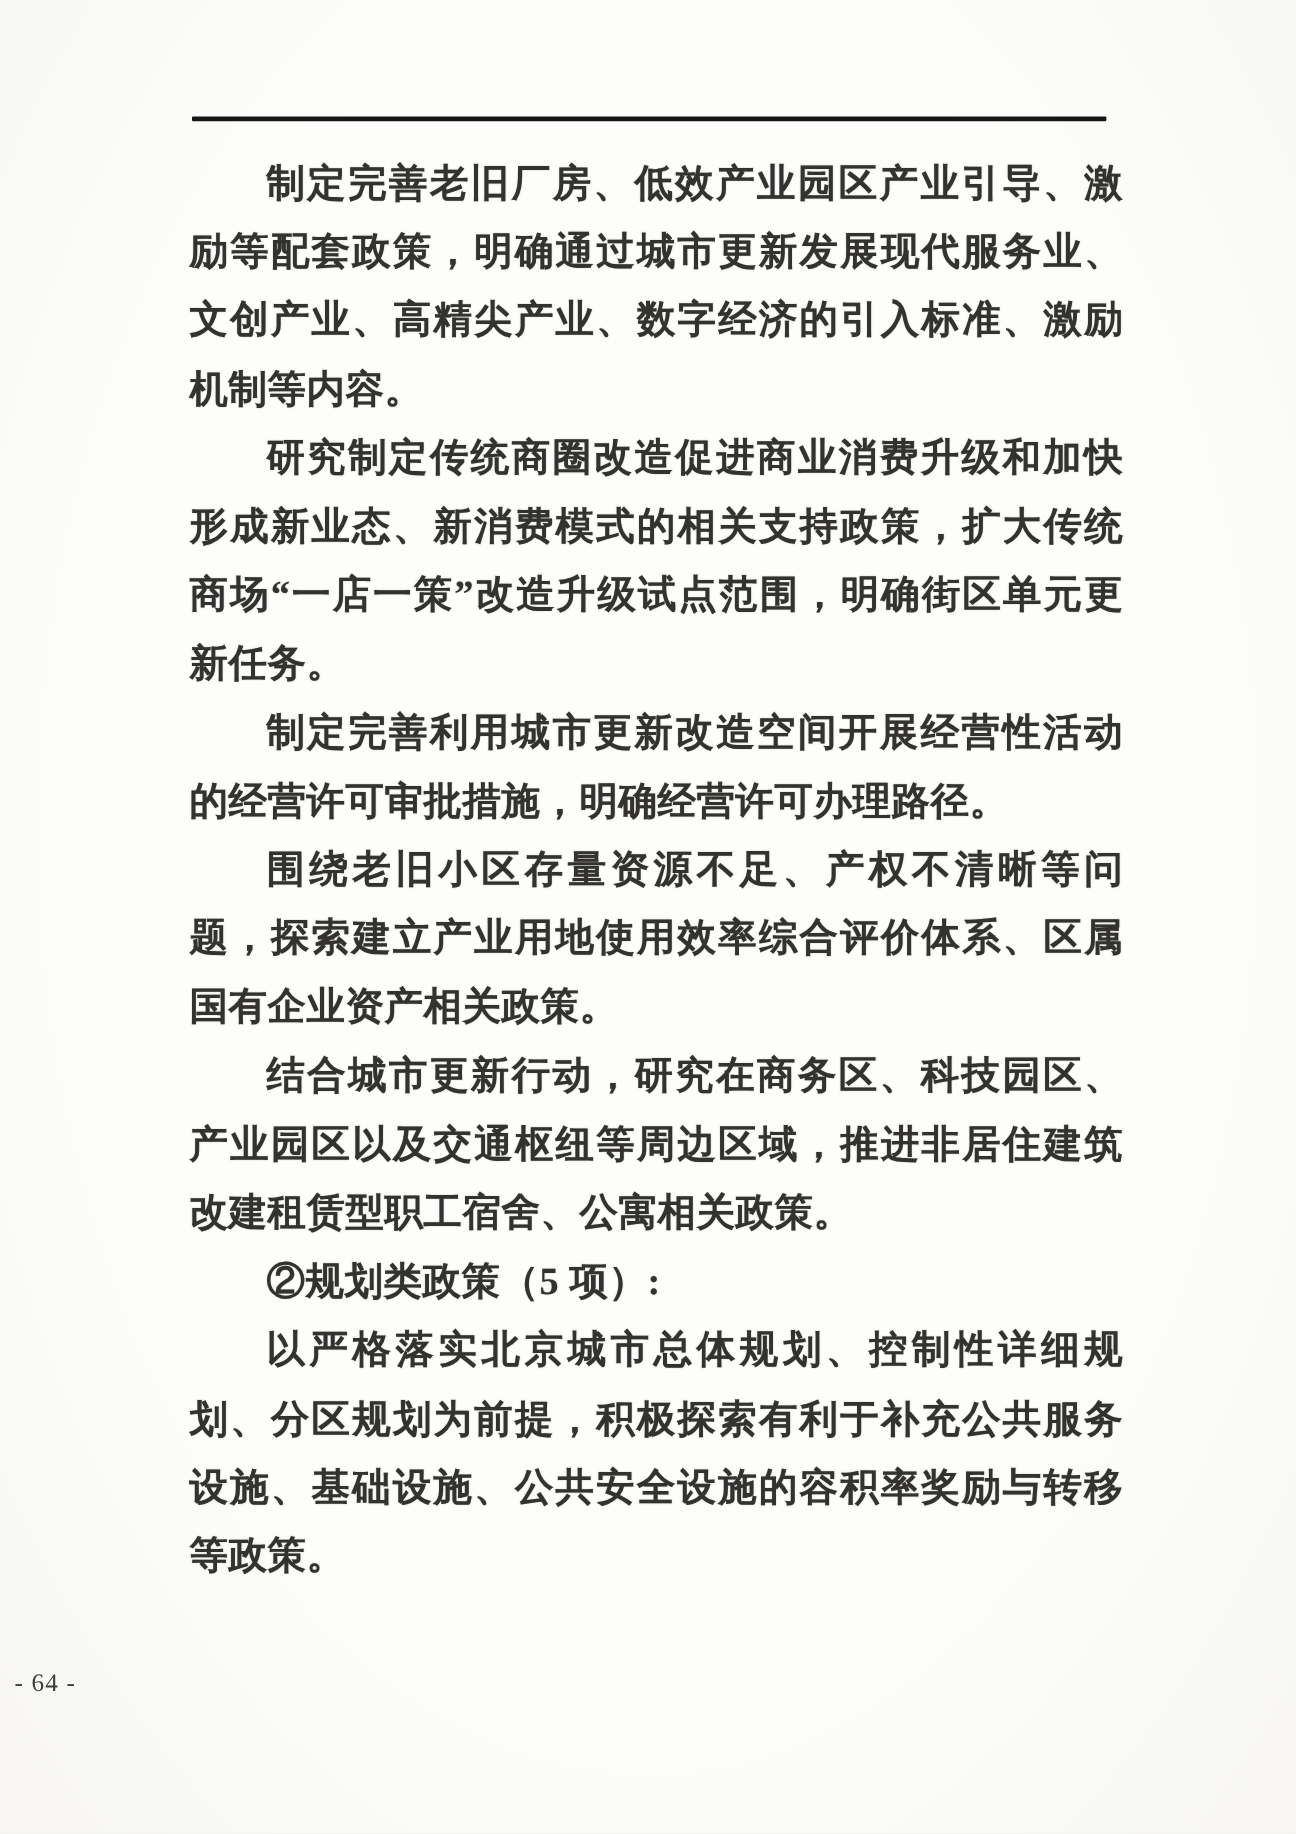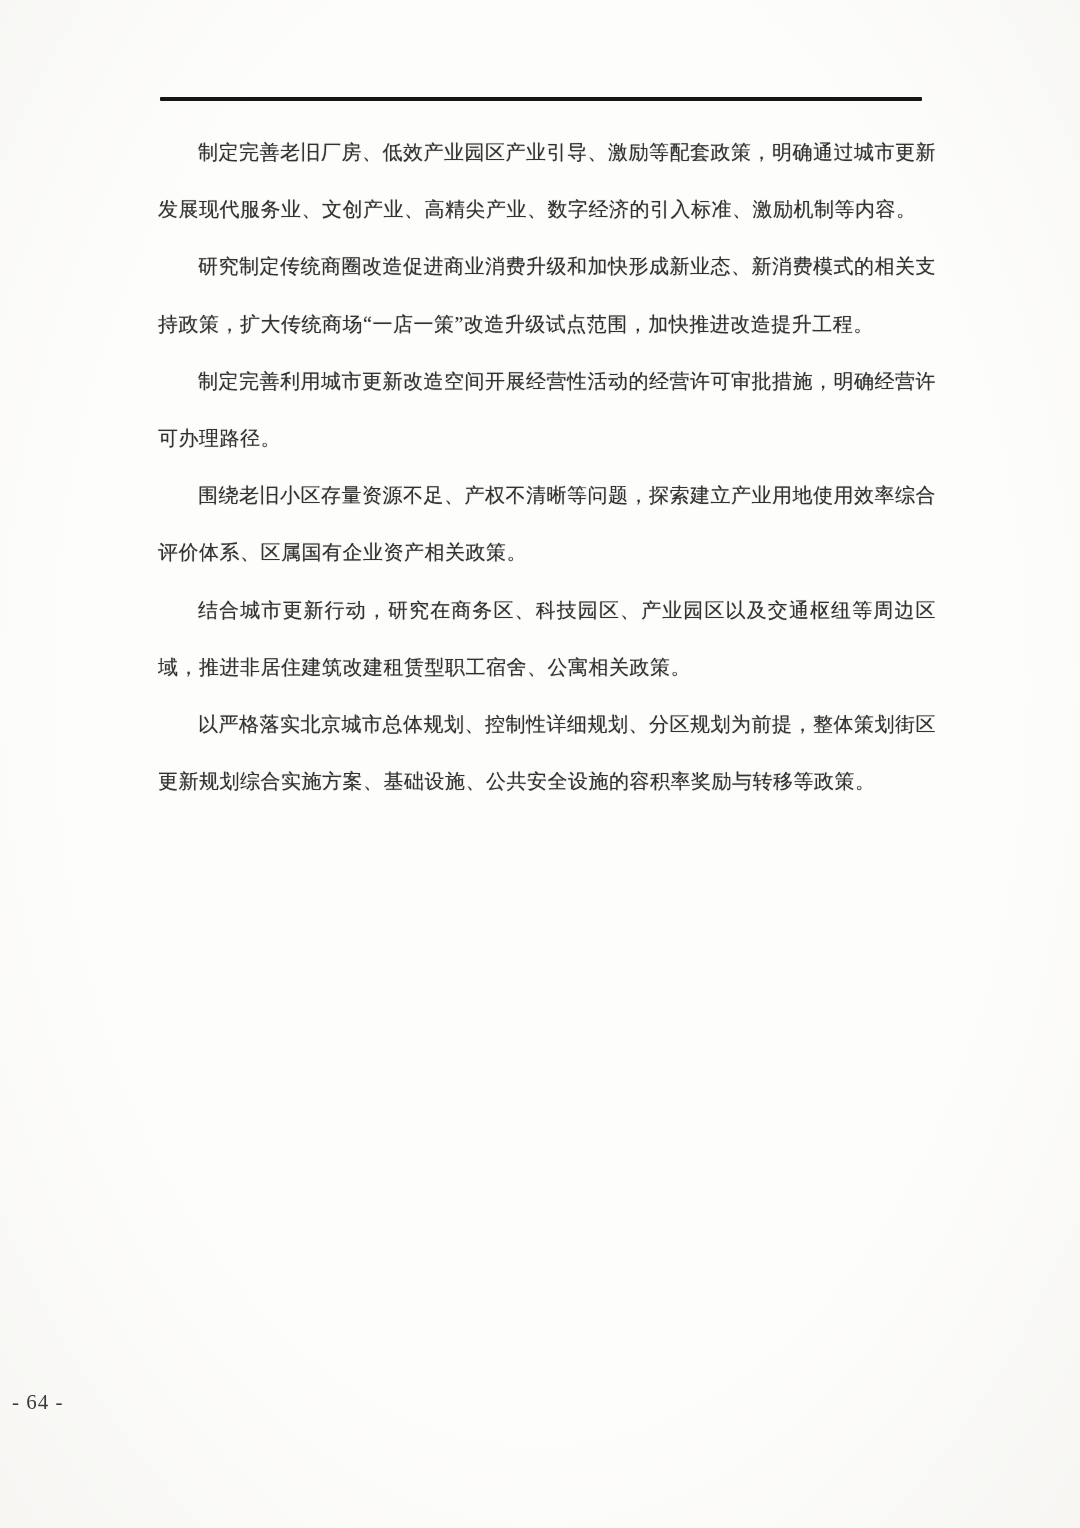--- a/index.html
+++ b/index.html
@@ -28,50 +28,52 @@
   }
   .content {
     position: absolute;
     top: 124px;
     left: 158px;
     width: 778px;
   }
   .content p {
     margin: 0;
     padding: 0;
-    font-size: 20px;
+    font-size: 32px;
     line-height: 57.2px;
     letter-spacing: 0.5px;
     color: #333231;
     text-align: justify;
     text-justify: inter-character;
     text-indent: 2em;
     text-shadow: 0 0 1px rgba(70, 70, 70, 0.55);
+    font-weight: bold;
   }
   .page-number {
     position: absolute;
     top: 1390px;
     left: 12px;
     width: 100%;
     font-size: 21px;
     color: #3c3c3c;
     letter-spacing: 1px;
   }
 </style>
 </head>
 <body>
 
 <div class="page">
 
   <div class="header-rule"></div>
 
   <div class="content">
     <p>制定完善老旧厂房、低效产业园区产业引导、激励等配套政策，明确通过城市更新发展现代服务业、文创产业、高精尖产业、数字经济的引入标准、激励机制等内容。</p>
-    <p>研究制定传统商圈改造促进商业消费升级和加快形成新业态、新消费模式的相关支持政策，扩大传统商场“一店一策”改造升级试点范围，加快推进改造提升工程。</p>
+    <p>研究制定传统商圈改造促进商业消费升级和加快形成新业态、新消费模式的相关支持政策，扩大传统商场“一店一策”改造升级试点范围，明确街区单元更新任务。</p>
     <p>制定完善利用城市更新改造空间开展经营性活动的经营许可审批措施，明确经营许可办理路径。</p>
     <p>围绕老旧小区存量资源不足、产权不清晰等问题，探索建立产业用地使用效率综合评价体系、区属国有企业资产相关政策。</p>
     <p>结合城市更新行动，研究在商务区、科技园区、产业园区以及交通枢纽等周边区域，推进非居住建筑改建租赁型职工宿舍、公寓相关政策。</p>
-    <p>以严格落实北京城市总体规划、控制性详细规划、分区规划为前提，整体策划街区更新规划综合实施方案、基础设施、公共安全设施的容积率奖励与转移等政策。</p>
+    <p>②规划类政策（5 项）:</p>
+    <p>以严格落实北京城市总体规划、控制性详细规划、分区规划为前提，积极探索有利于补充公共服务设施、基础设施、公共安全设施的容积率奖励与转移等政策。</p>
   </div>
 
   <div class="page-number">- 64 -</div>
 
 </div>
 
 </body></html>

